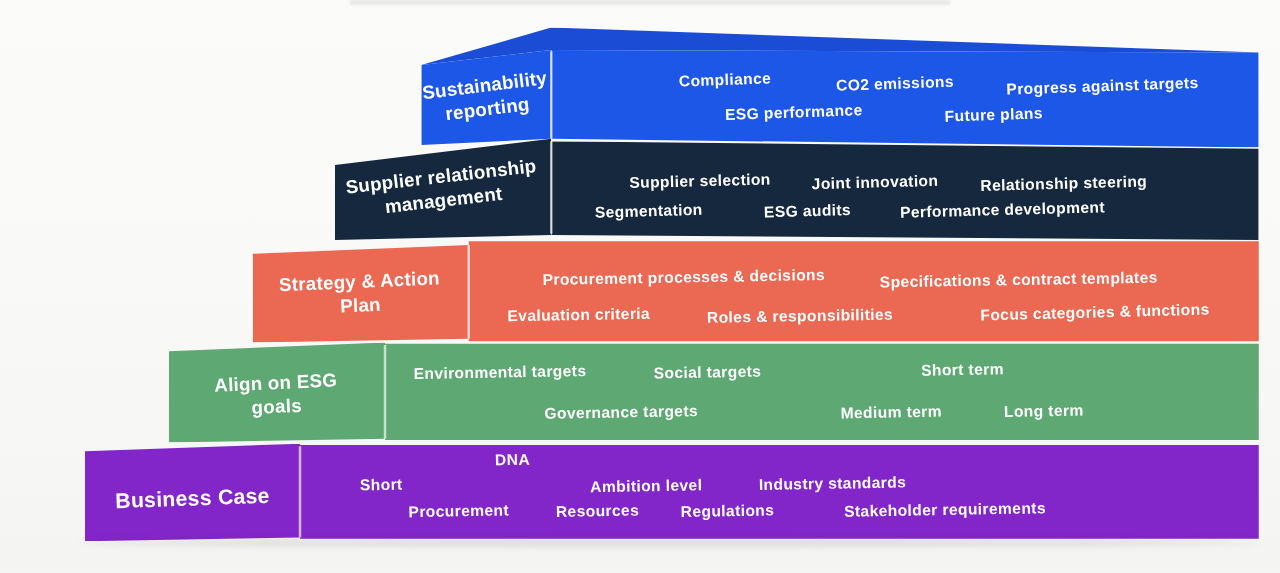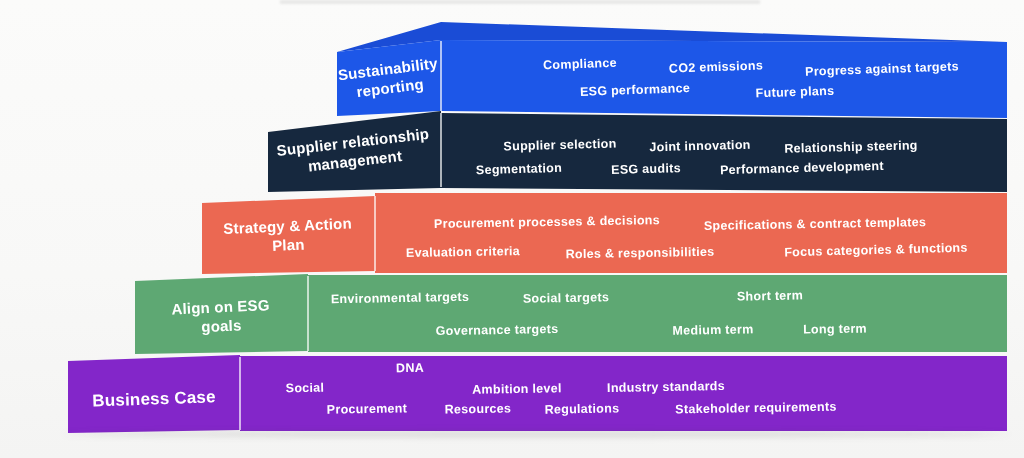--- a/index.html
+++ b/index.html
@@ -112,21 +112,21 @@
     <span class="item" style="left:713px;top:330px;transform:translate(-50%,-50%) rotate(-1deg);">Medium term</span>
     <span class="item" style="left:835px;top:329px;transform:translate(-50%,-50%) rotate(-1deg);">Long term</span>
   </div>
 
   <div>
     <div class="shape purple" style="left:68px;top:355px;width:172px;height:78px;
                 clip-path:polygon(0px 6px,172px 0px,172px 75px,0px 78px);"></div>
     <div class="shape purple" style="left:240px;top:356px;width:767px;height:75px;"></div>
     <div class="divider" style="left:239px;top:357px;height:73px;"></div>
     <div class="label-text" style="left:154px;top:399px;font-size:17px;transform:translate(-50%,-50%) rotate(-2deg);">Business Case</div>
-    <span class="item" style="left:305px;top:388px;transform:translate(-50%,-50%) rotate(-1deg);">Social</span>
+    <span class="item" style="left:305px;top:388px;transform:translate(-50%,-50%) rotate(-1deg);">Short</span>
     <span class="item" style="left:410px;top:368px;transform:translate(-50%,-50%) rotate(-1deg);">DNA</span>
     <span class="item" style="left:517px;top:389px;transform:translate(-50%,-50%) rotate(-1deg);">Ambition level</span>
     <span class="item" style="left:666px;top:387px;transform:translate(-50%,-50%) rotate(-1deg);">Industry standards</span>
     <span class="item" style="left:367px;top:409px;transform:translate(-50%,-50%) rotate(-1deg);">Procurement</span>
     <span class="item" style="left:478px;top:409px;transform:translate(-50%,-50%) rotate(-1deg);">Resources</span>
     <span class="item" style="left:582px;top:409px;transform:translate(-50%,-50%) rotate(-1deg);">Regulations</span>
     <span class="item" style="left:756px;top:408px;transform:translate(-50%,-50%) rotate(-1deg);">Stakeholder requirements</span>
   </div>
 
   <div class="shadow-strip"></div>

